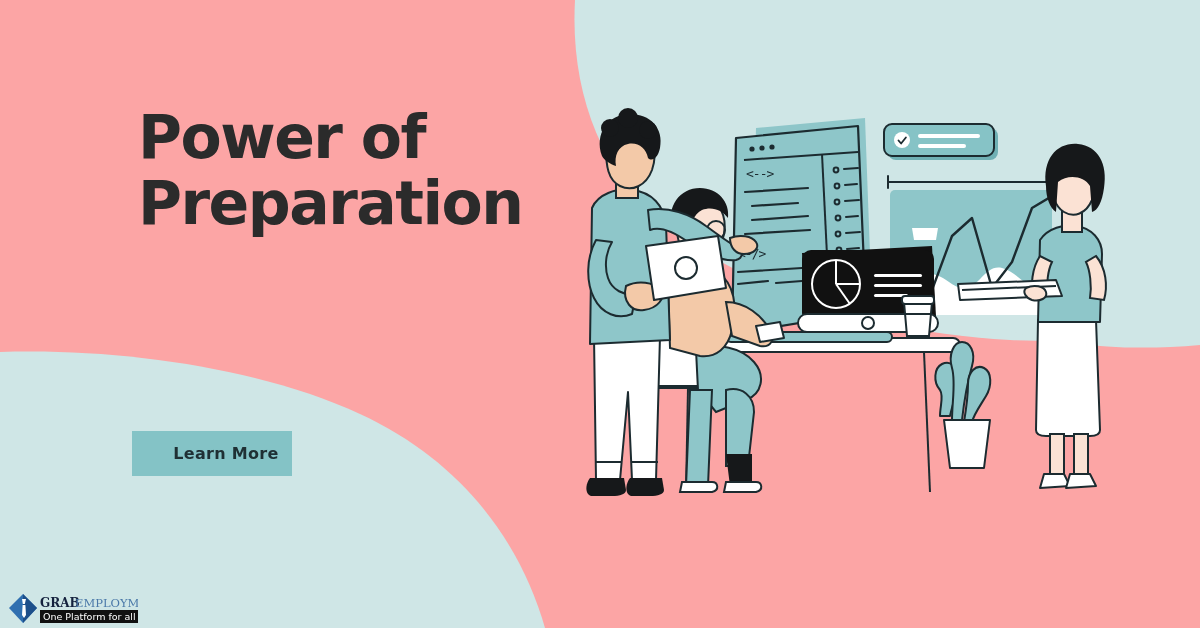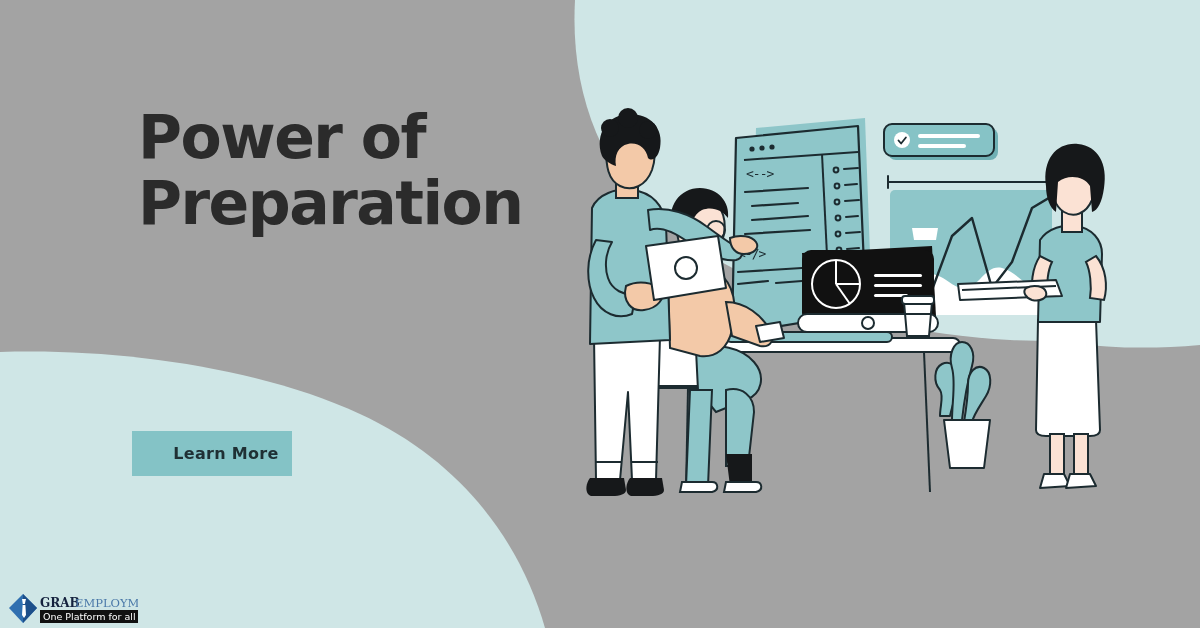--- a/index.html
+++ b/index.html
@@ -5,21 +5,21 @@
   * { box-sizing: border-box; margin: 0; padding: 0; }
   html, body {
     width: 1200px; height: 628px;
     background: #ffffff;
     font-family: "Liberation Sans", sans-serif;
     overflow: hidden;
   }
   #banner {
     position: relative;
     width: 1200px; height: 628px;
-    background: #a3a3a3;
+    background: #fca5a5;
     overflow: hidden;
   }
   
   .bg-layer { position: absolute; inset: 0; width: 1200px; height: 628px; }
   
   .text-col {
     position: absolute;
     left: 138px; top: 104px;
     width: 420px;
     z-index: 30;

